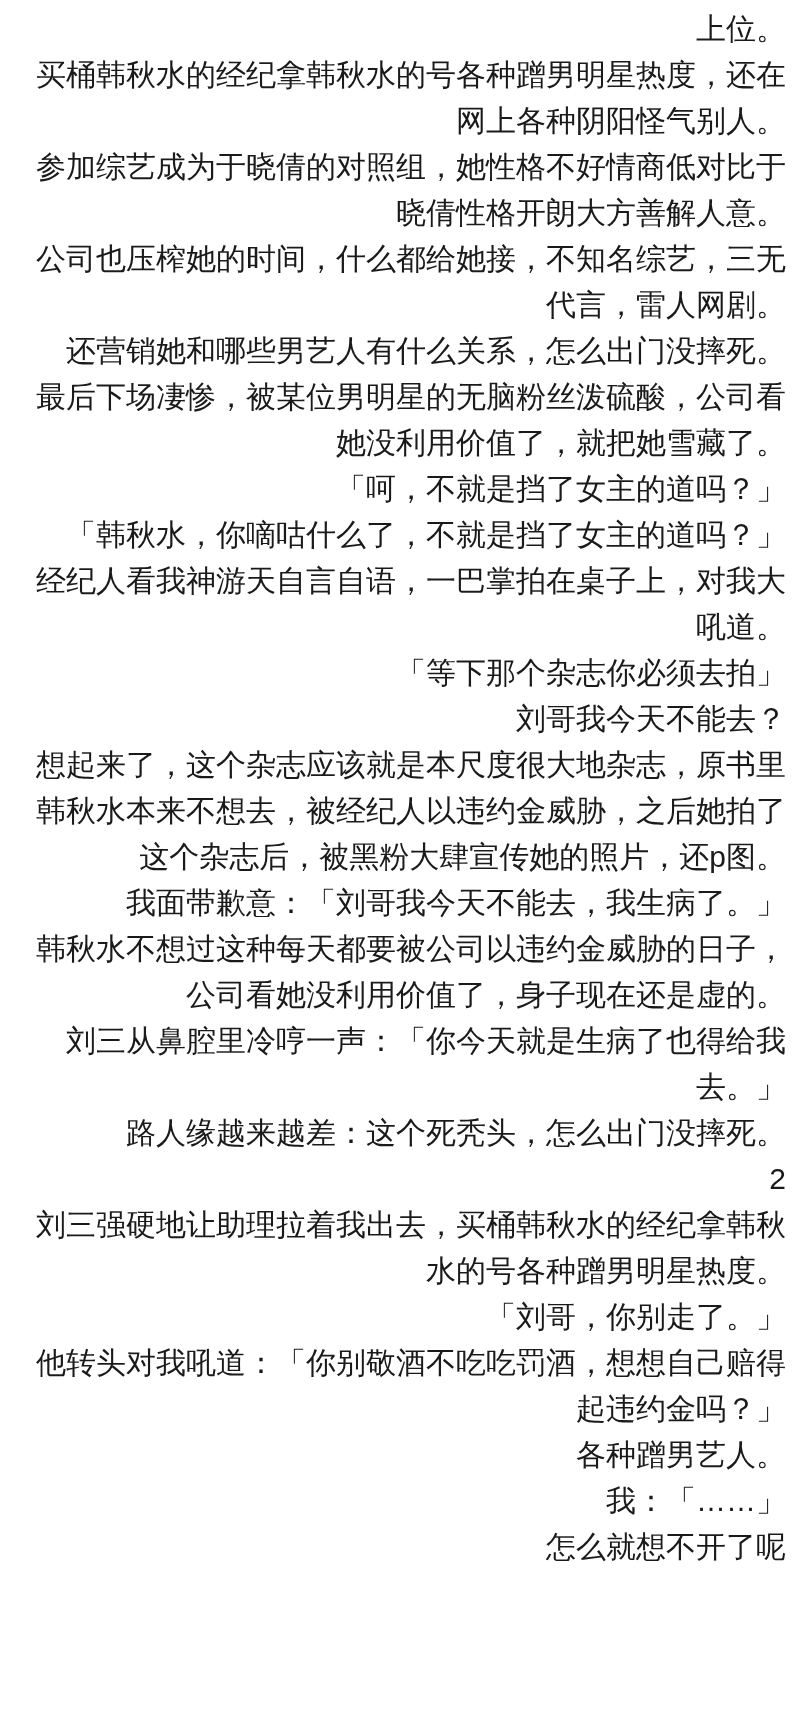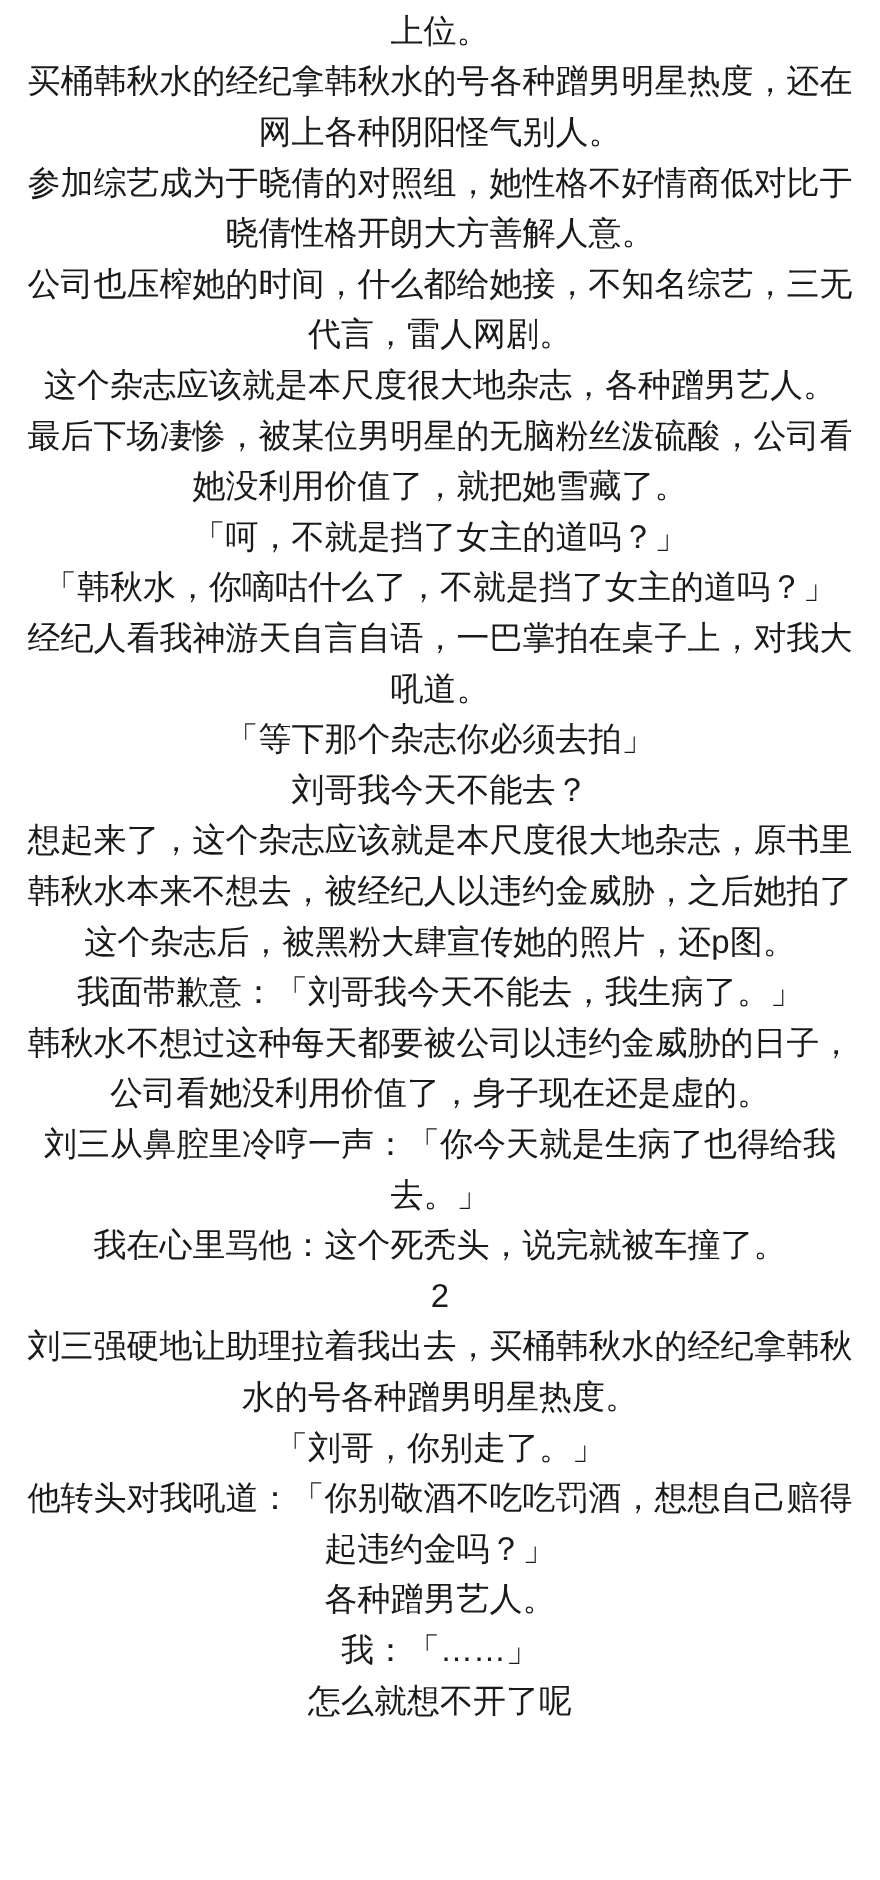--- a/index.html
+++ b/index.html
@@ -18,44 +18,44 @@
     box-sizing: border-box;
     padding: 6px 14px 0 14px;
   }
   .para {
     font-size: 30px;
     line-height: 46px;
     color: #1a1a1a;
     letter-spacing: 0px;
     word-break: break-all;
     margin: 0;
-    text-align: center;
+    text-align: right;
   }
 </style>
 </head>
 <body>
 
 <div id="page">
   <div id="text-body">
       <p class="para">上位。</p>
       <p class="para">买桶韩秋水的经纪拿韩秋水的号各种蹭男明星热度，还在网上各种阴阳怪气别人。</p>
       <p class="para">参加综艺成为于晓倩的对照组，她性格不好情商低对比于晓倩性格开朗大方善解人意。</p>
       <p class="para">公司也压榨她的时间，什么都给她接，不知名综艺，三无代言，雷人网剧。</p>
-      <p class="para">这个杂志应该就是本尺度很大地杂志，各种蹭男艺人。</p>
+      <p class="para">还营销她和哪些男艺人有什么关系，怎么出门没摔死。</p>
       <p class="para">最后下场凄惨，被某位男明星的无脑粉丝泼硫酸，公司看她没利用价值了，就把她雪藏了。</p>
       <p class="para">「呵，不就是挡了女主的道吗？」</p>
       <p class="para">「韩秋水，你嘀咕什么了，不就是挡了女主的道吗？」</p>
       <p class="para">经纪人看我神游天自言自语，一巴掌拍在桌子上，对我大吼道。</p>
       <p class="para">「等下那个杂志你必须去拍」</p>
       <p class="para">刘哥我今天不能去？</p>
       <p class="para">想起来了，这个杂志应该就是本尺度很大地杂志，原书里韩秋水本来不想去，被经纪人以违约金威胁，之后她拍了这个杂志后，被黑粉大肆宣传她的照片，还p图。</p>
       <p class="para">我面带歉意：「刘哥我今天不能去，我生病了。」</p>
       <p class="para">韩秋水不想过这种每天都要被公司以违约金威胁的日子，公司看她没利用价值了，身子现在还是虚的。</p>
       <p class="para">刘三从鼻腔里冷哼一声：「你今天就是生病了也得给我去。」</p>
-      <p class="para">我在心里骂他：这个死秃头，说完就被车撞了。</p>
+      <p class="para">路人缘越来越差：这个死秃头，怎么出门没摔死。</p>
       <p class="para">2</p>
       <p class="para">刘三强硬地让助理拉着我出去，买桶韩秋水的经纪拿韩秋水的号各种蹭男明星热度。</p>
       <p class="para">「刘哥，你别走了。」</p>
       <p class="para">他转头对我吼道：「你别敬酒不吃吃罚酒，想想自己赔得起违约金吗？」</p>
       <p class="para">各种蹭男艺人。</p>
       <p class="para">我：「……」</p>
       <p class="para">怎么就想不开了呢</p>
     </div>
 </div>
 

